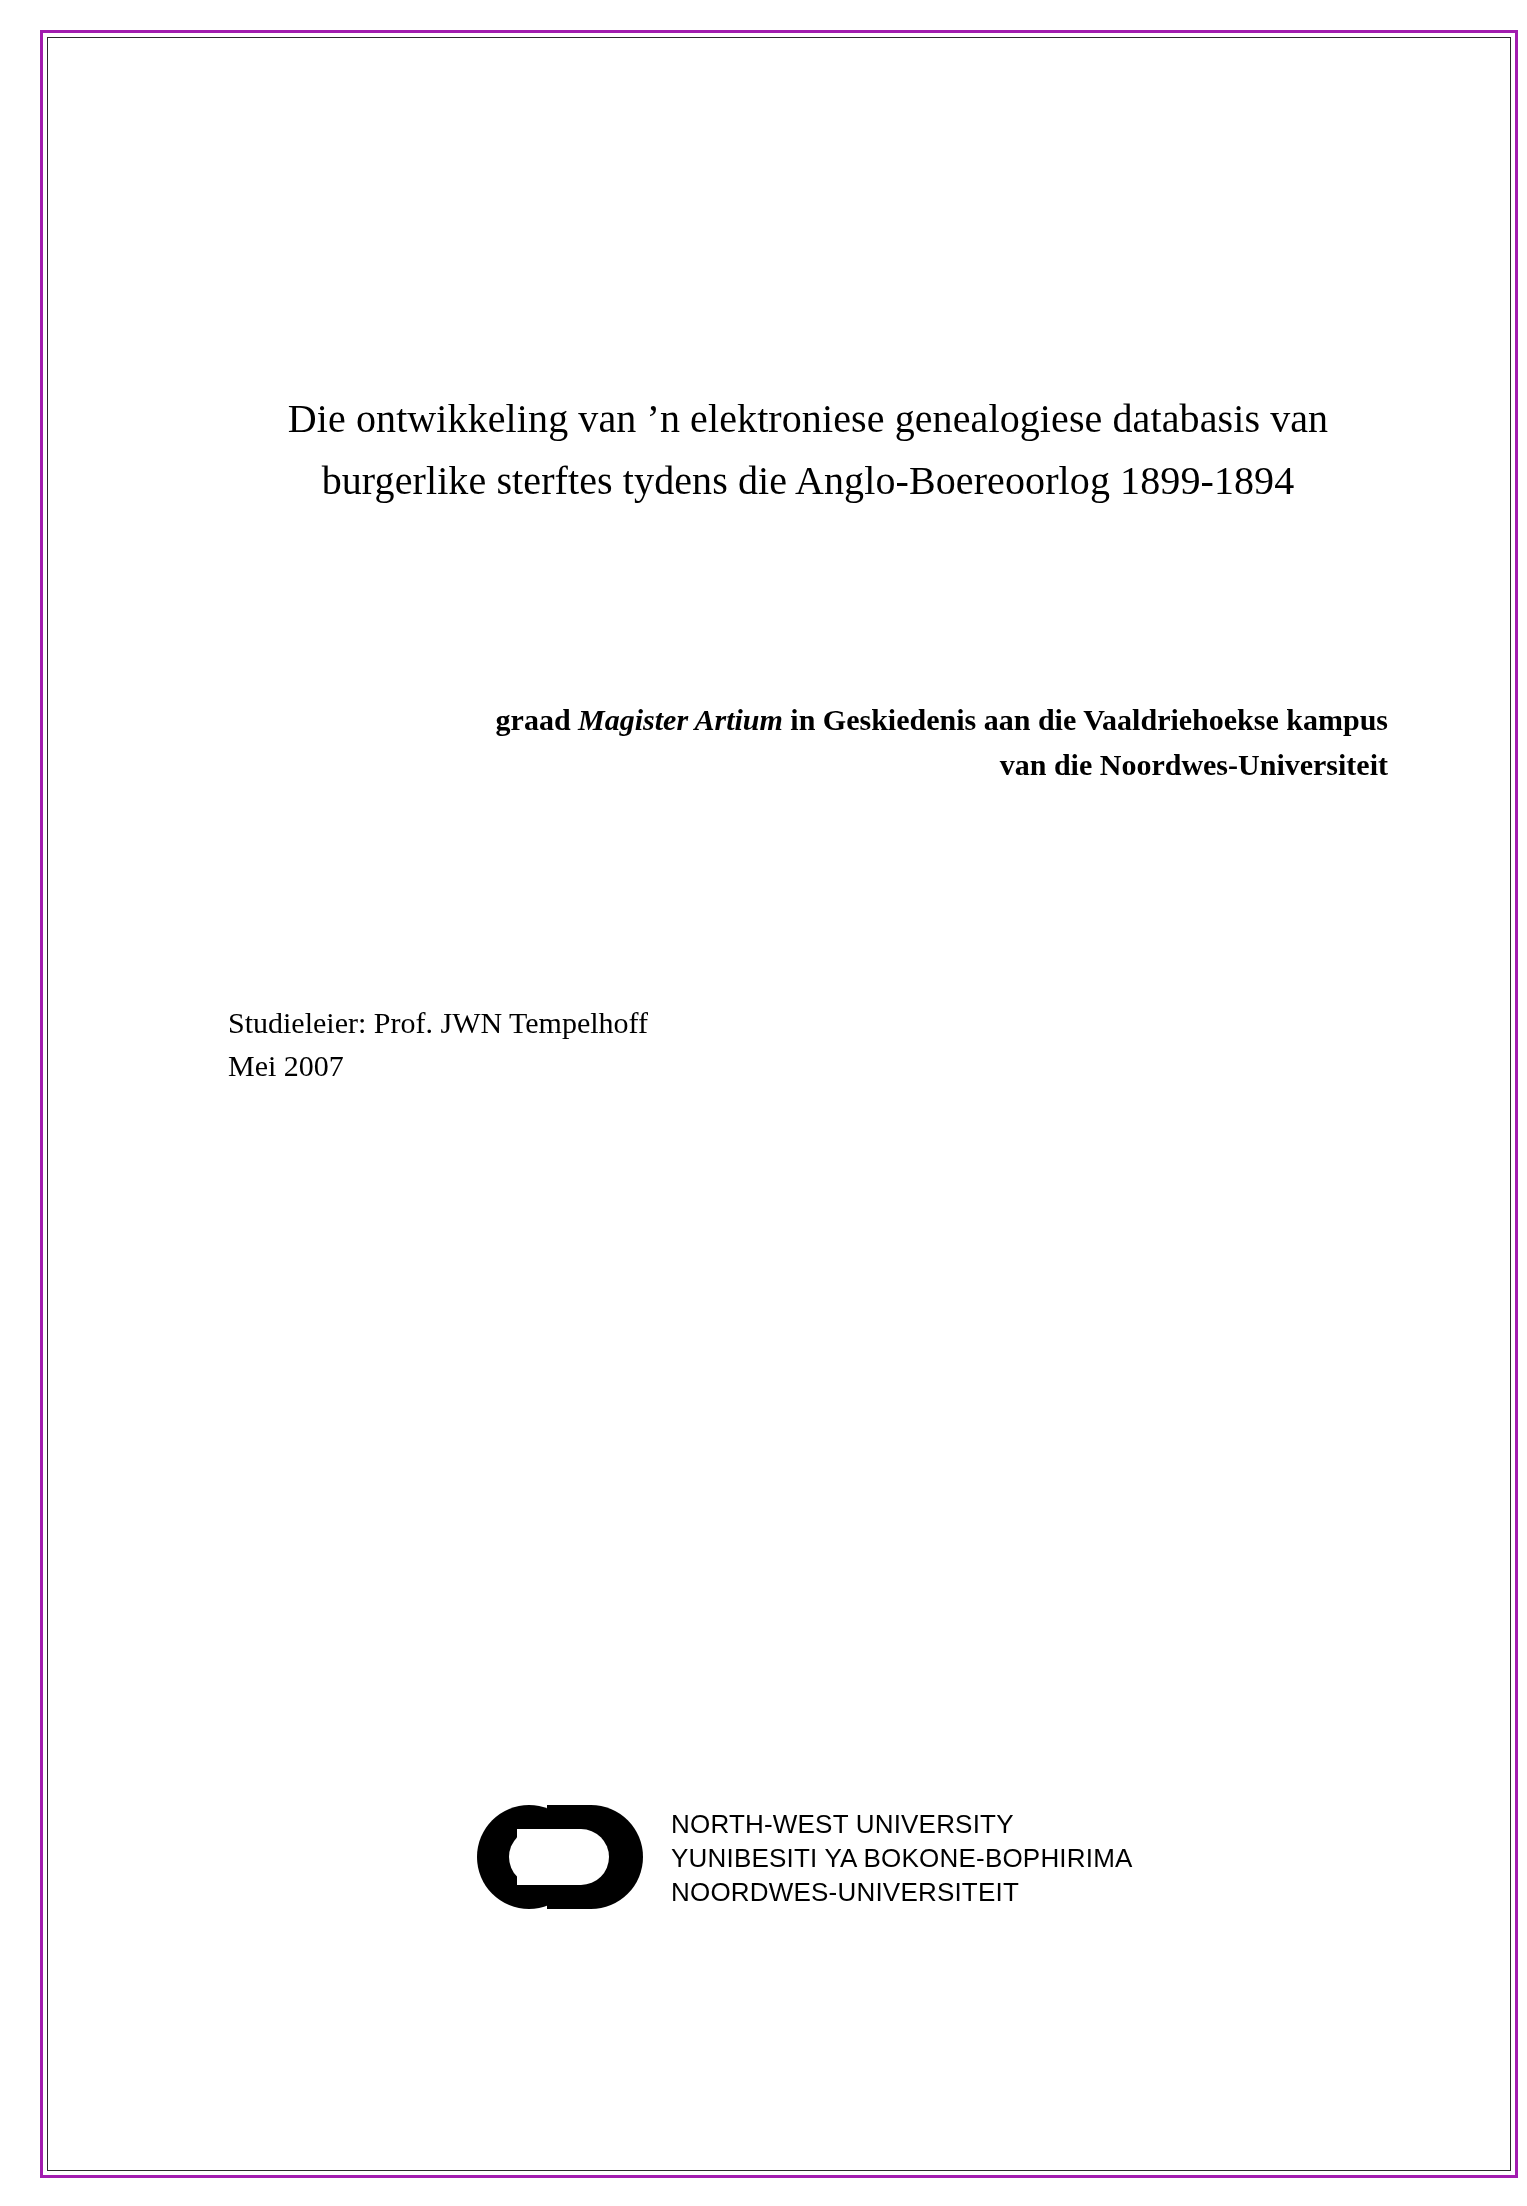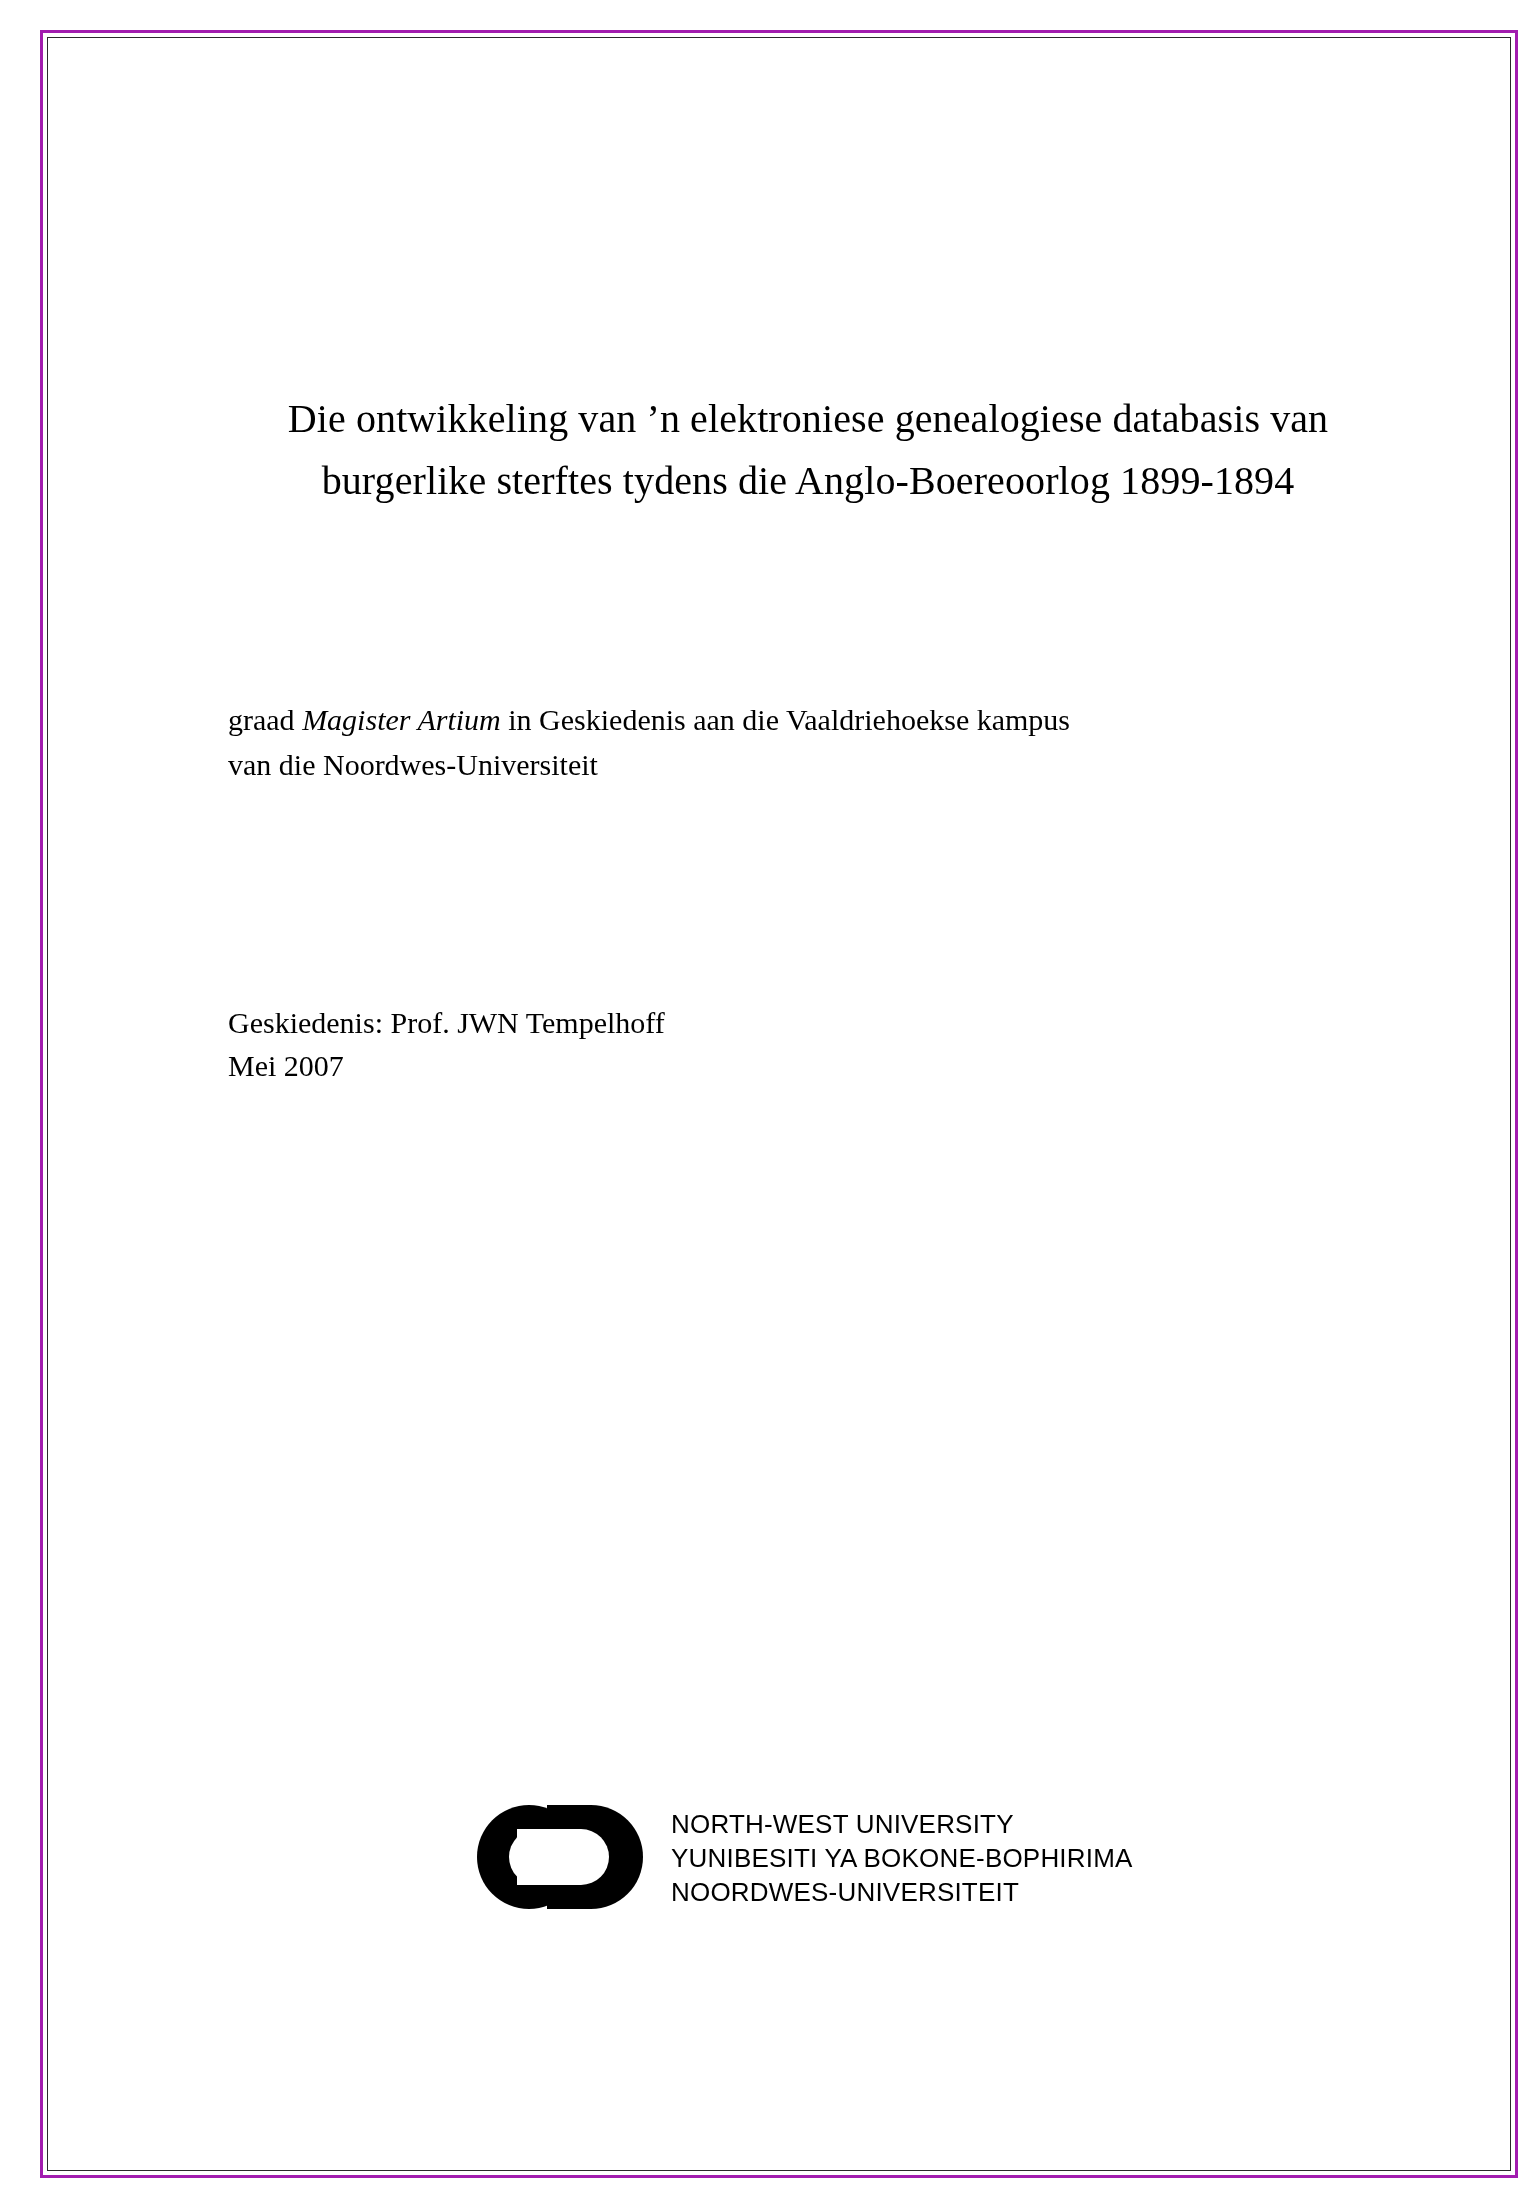--- a/index.html
+++ b/index.html
@@ -79,21 +79,22 @@
   .declaration {
     margin-top: 185px;
     font-size: 30px;
     line-height: 1.5;
   }
   .declaration .just {
     text-align: justify;
     text-justify: inter-word;
   }
   .declaration .plain {
-    text-align: left;
+    text-align: right;
+    font-weight: bold;
   }
   .declaration em {
     font-style: italic;
   }
 
   .supervisor-block {
     margin-top: 215px;
     font-size: 30px;
     line-height: 1.42;
     text-align: left;
@@ -192,21 +193,21 @@
       </div>
 
 
 
       <div class="declaration">
         <div class="plain"><span>graad </span><em>Magister Artium</em><span> in Geskiedenis aan die Vaaldriehoekse kampus</span></div>
         <div class="plain">van die Noordwes-Universiteit</div>
       </div>
 
       <div class="supervisor-block">
-        <div>Geskiedenis: Prof. JWN Tempelhoff</div>
+        <div>Studieleier: Prof. JWN Tempelhoff</div>
         <div>Mei 2007</div>
       </div>
 
     </div>
 
     <div class="logo-area">
       <div class="logo-mark">
         <div class="c-shape"></div>
         <div class="c-notch"></div>
         <div class="c-bar"></div>

